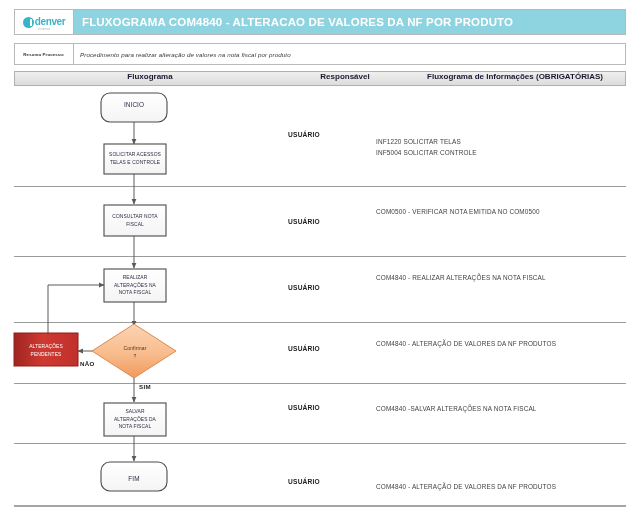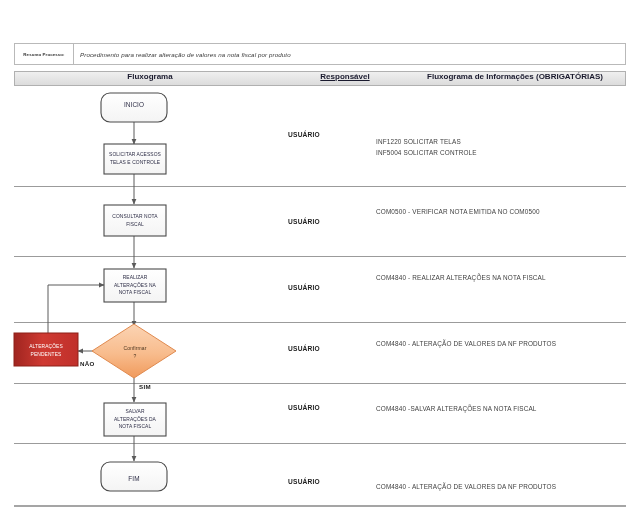--- a/index.html
+++ b/index.html
@@ -67,21 +67,21 @@
   .colhead{
     position:absolute;left:14px;top:71px;width:612px;height:15px;
     background:linear-gradient(#efefef,#dcdcdc);
     border:1px solid #b0b0b0;box-sizing:border-box;
     display:flex;align-items:flex-start;
   }
   .colhead span{
     font-size:8px;font-weight:bold;color:#1a1a2e;text-align:center;
   }
   .ch1{width:270px;}
-  .ch2{width:120px;text-decoration:underline;}
+  .ch2{width:120px;}
   .ch3{width:220px;}
 
   
   .sep{position:absolute;left:14px;width:612px;height:1px;background:#9b9b9b;}
   .sep.thick{height:2px;background:#a5a5a5;}
 
   
   #flow{position:absolute;left:0;top:86px;width:642px;height:420px;}
 
   
@@ -106,20 +106,32 @@
   .branch{
     position:absolute;font-size:6.2px;font-weight:bold;color:#1d1d1d;
     letter-spacing:.3px;
   }
 </style>
 </head>
 <body>
 
 <div id="sheet">
 
+  <div class="titlebar">
+    <div class="logo-cell">
+      <div class="logo-wrap">
+        <span class="logo-dot"></span>
+        <span class="logo-word">denver</span>
+      </div>
+      <span class="logo-sub">sistemas</span>
+    </div>
+    <div class="title-cell">
+      <span class="title-text">FLUXOGRAMA COM4840 - ALTERACAO DE VALORES DA NF POR PRODUTO</span>
+    </div>
+  </div>
 
   <div class="resumo">
     <div class="resumo-label">Resumo Processo:</div>
     <div class="resumo-value">Procedimento para realizar alteração de valores na nota fiscal por produto</div>
   </div>
 
   <div class="colhead">
     <span class="ch1">Fluxograma</span>
     <span class="ch2">Responsável</span>
     <span class="ch3">Fluxograma de Informações (OBRIGATÓRIAS)</span>

